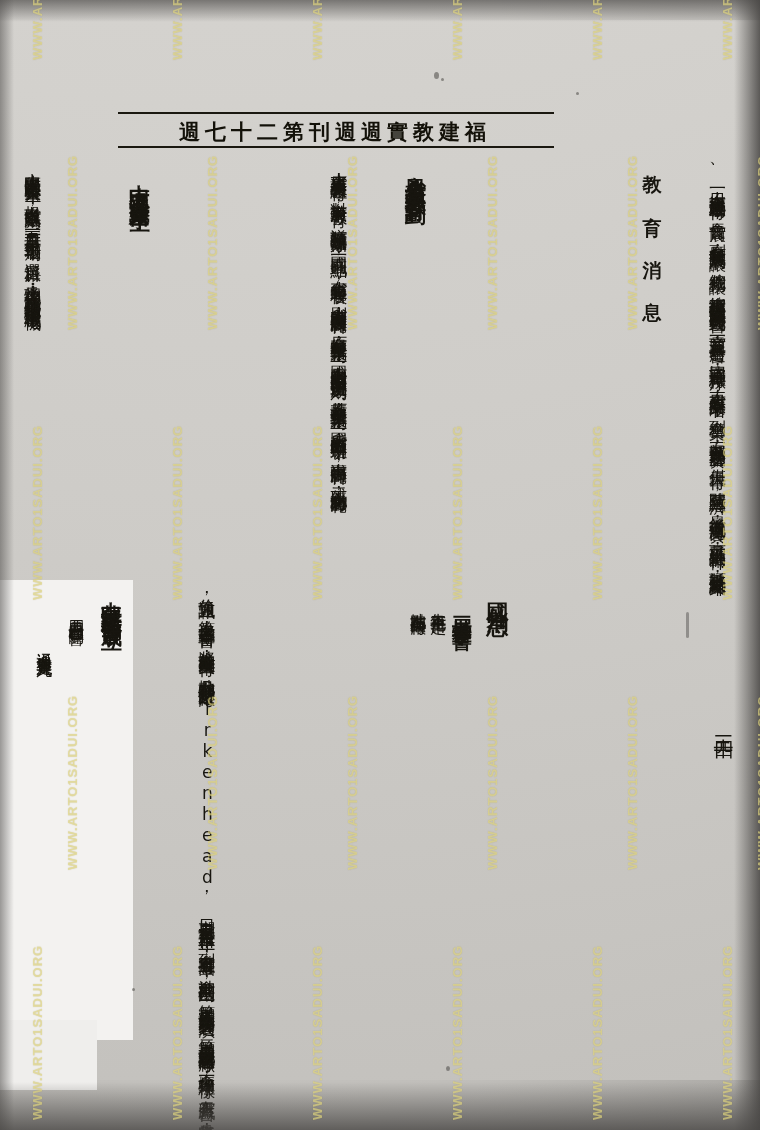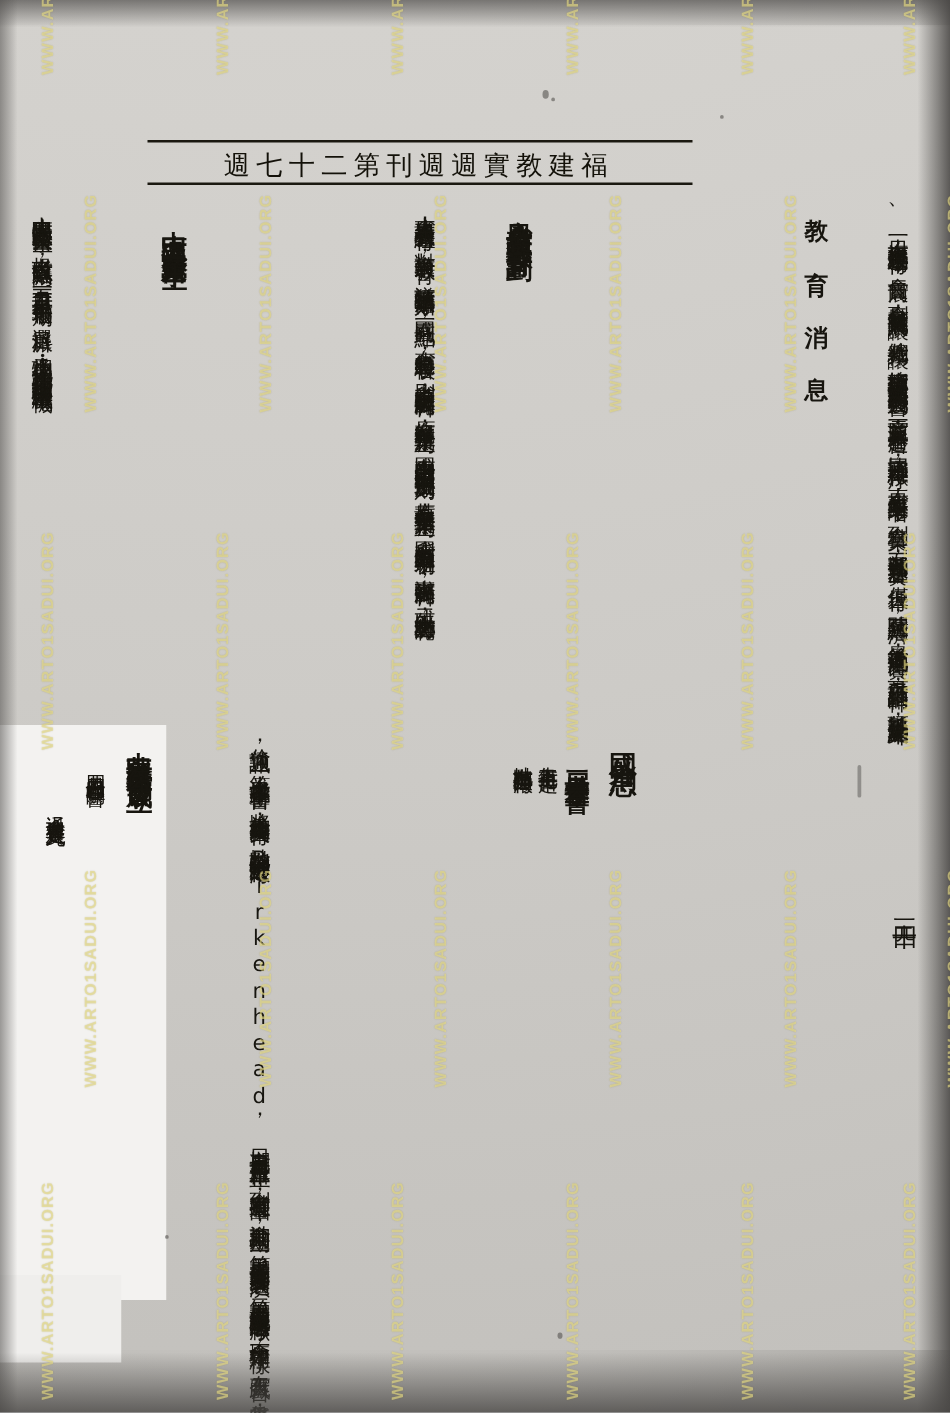--- a/index.html
+++ b/index.html
@@ -117,21 +117,21 @@
   
   .masthead {
     position: absolute;
     left: 120px;
     top: 118px;
     width: 430px;
     height: 26px;
     direction: rtl;
     font-family: "DejaVu Sans", sans-serif;
     font-size: 21px;
-    font-weight: normal;
+    font-weight: bold;
     letter-spacing: 5px;
     color: #131109;
     text-align: center;
     white-space: nowrap;
   }
   .masthead-rule-top {
     position:absolute; left:118px; top:112px; width:436px; height:2px; background:#1a1810;
   }
   .masthead-rule-bot {
     position:absolute; left:118px; top:146px; width:436px; height:2px; background:#1a1810;

